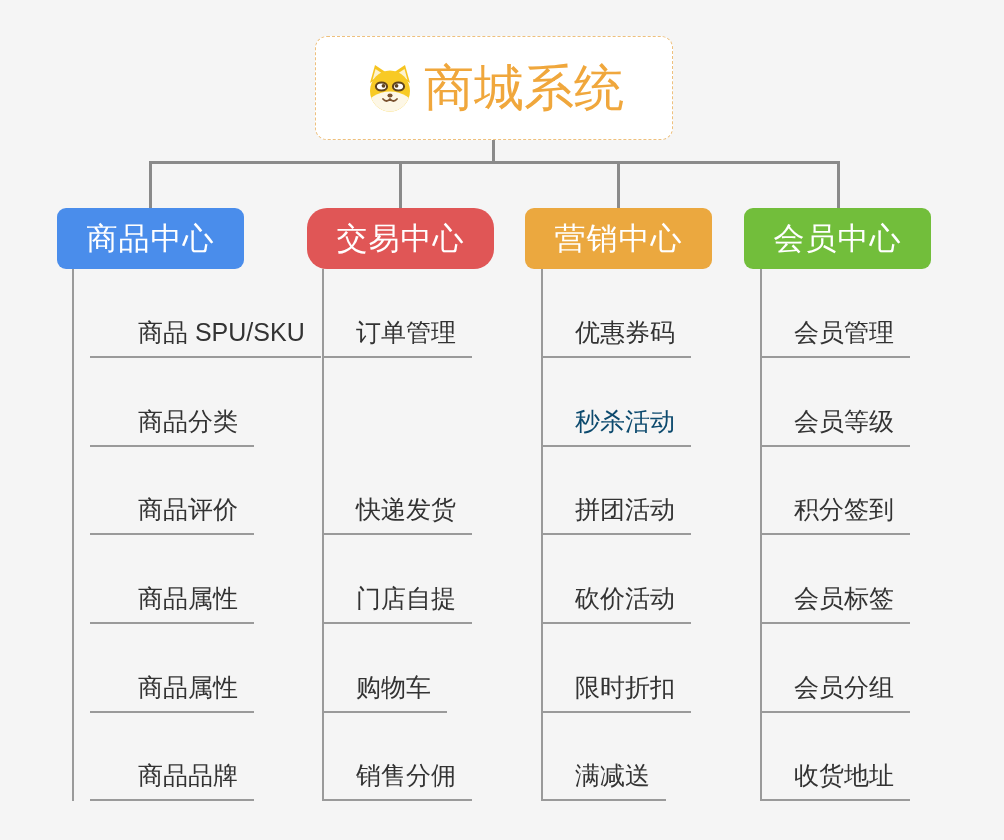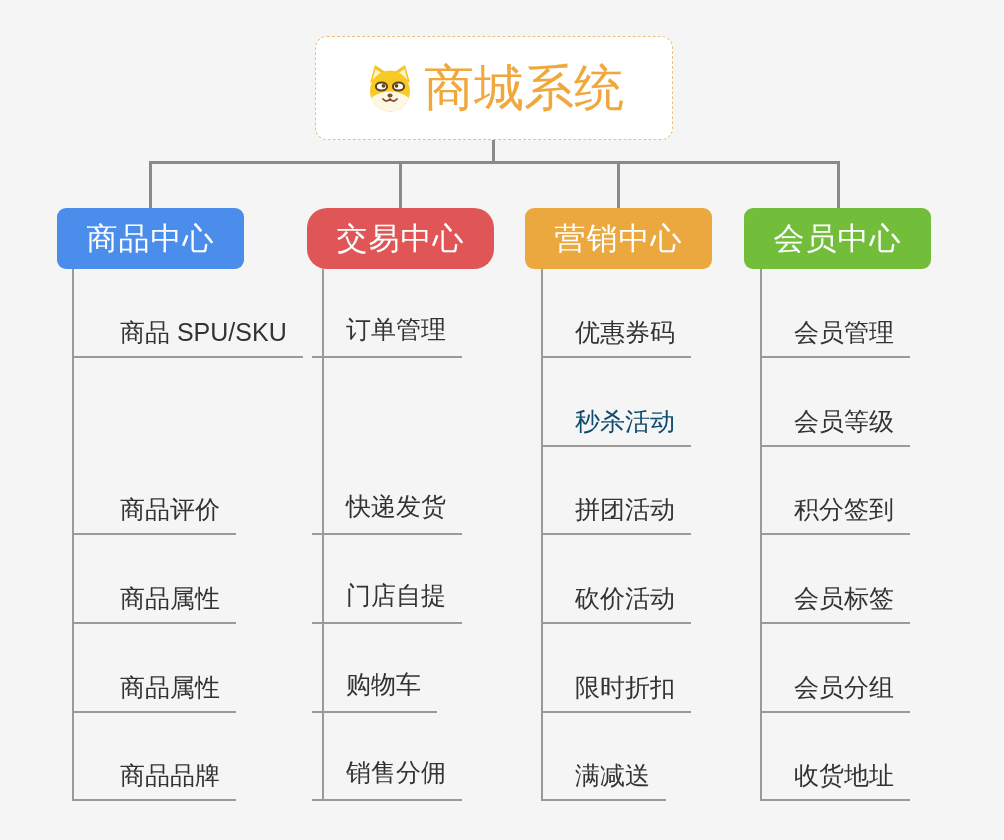--- a/index.html
+++ b/index.html
@@ -79,22 +79,22 @@
   .subtopic {
     position: absolute;
     font-size: 25px;
     line-height: 32px;
     color: #333333;
     white-space: nowrap;
     padding: 0 16px 8px 34px;
     border-bottom: 2px solid #9a9a9a;
     cursor: default;
   }
-  .subtopic.c1 { left: 72px; padding-left: 48px; }
-  .subtopic.c2 { left: 312px; font-family: Liberation Mono, monospace; }
+  .subtopic.c1 { left: 90px; padding-left: 48px; }
+  .subtopic.c2 { left: 322px; }
   .subtopic.c3 { left: 541px; }
   .subtopic.c4 { left: 760px; }
   .subtopic.r0 { top: 316px; }
   .subtopic.r1 { top: 405px; }
   .subtopic.r2 { top: 493px; }
   .subtopic.r3 { top: 582px; }
   .subtopic.r4 { top: 671px; }
   .subtopic.r5 { top: 759px; text-align: right; }
 </style>
 </head>
@@ -144,20 +144,21 @@
   <div class="branch b4" style="background-color: rgb(114, 190, 59);">
     <span>会员中心</span>
   </div>
 
   <div class="spine s1" style="background-color: rgb(154, 154, 154);"></div>
   <div class="spine s2" style="background-color: rgb(154, 154, 154);"></div>
   <div class="spine s3" style="background-color: rgb(154, 154, 154);"></div>
   <div class="spine s4" style="background-color: rgb(154, 154, 154);"></div>
 
   <div class="subtopic c1 r0" style="color: rgb(51, 51, 51); border-color: rgb(154, 154, 154);">商品 SPU/SKU</div>
+  <div class="subtopic c1 r1" style="color: rgb(51, 51, 51); border-color: rgb(154, 154, 154);">商品分类</div>
   <div class="subtopic c1 r2" style="color: rgb(51, 51, 51); border-color: rgb(154, 154, 154);">商品评价</div>
   <div class="subtopic c1 r3" style="color: rgb(51, 51, 51); border-color: rgb(154, 154, 154);">商品属性</div>
   <div class="subtopic c1 r4" style="color: rgb(51, 51, 51); border-color: rgb(154, 154, 154);">商品属性</div>
   <div class="subtopic c1 r5" style="color: rgb(51, 51, 51); border-color: rgb(154, 154, 154);">商品品牌</div>
 
   <div class="subtopic c2 r0" style="color: rgb(51, 51, 51); border-color: rgb(154, 154, 154);">订单管理</div>
   <div class="subtopic c2 r2" style="color: rgb(51, 51, 51); border-color: rgb(154, 154, 154);">快递发货</div>
   <div class="subtopic c2 r3" style="color: rgb(51, 51, 51); border-color: rgb(154, 154, 154);">门店自提</div>
   <div class="subtopic c2 r4" style="color: rgb(51, 51, 51); border-color: rgb(154, 154, 154);">购物车</div>
   <div class="subtopic c2 r5" style="color: rgb(51, 51, 51); border-color: rgb(154, 154, 154);">销售分佣</div>

